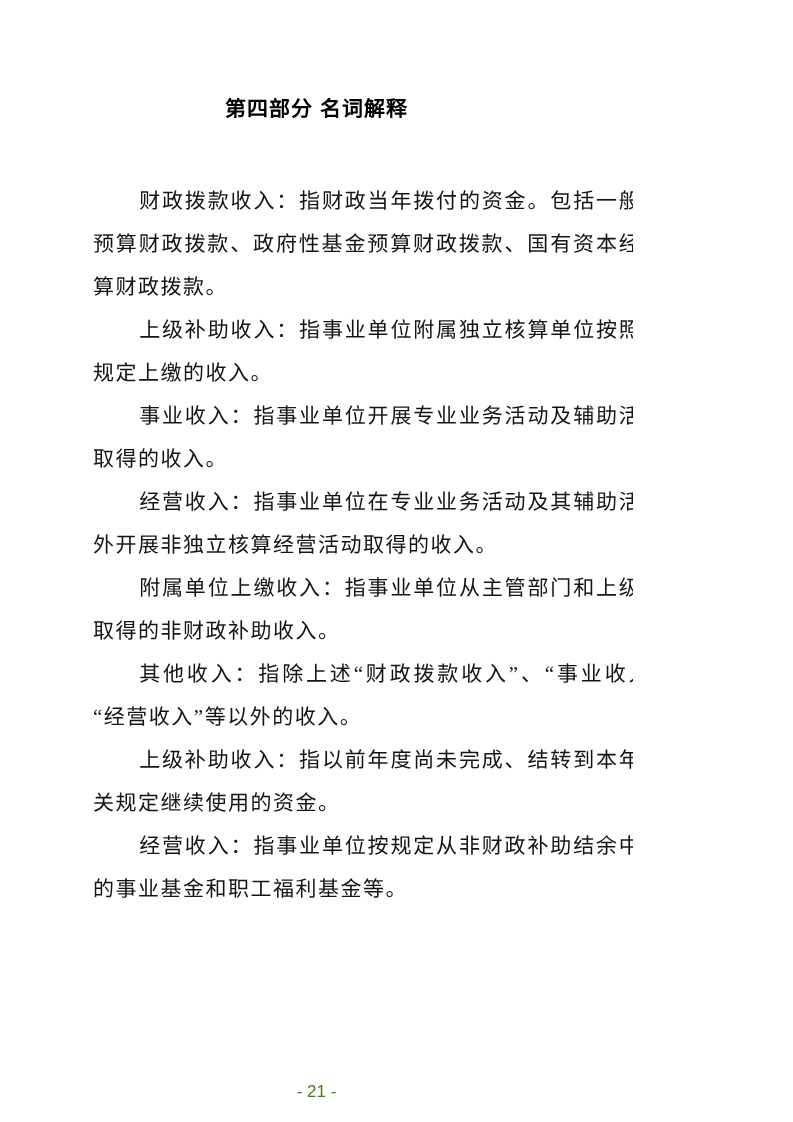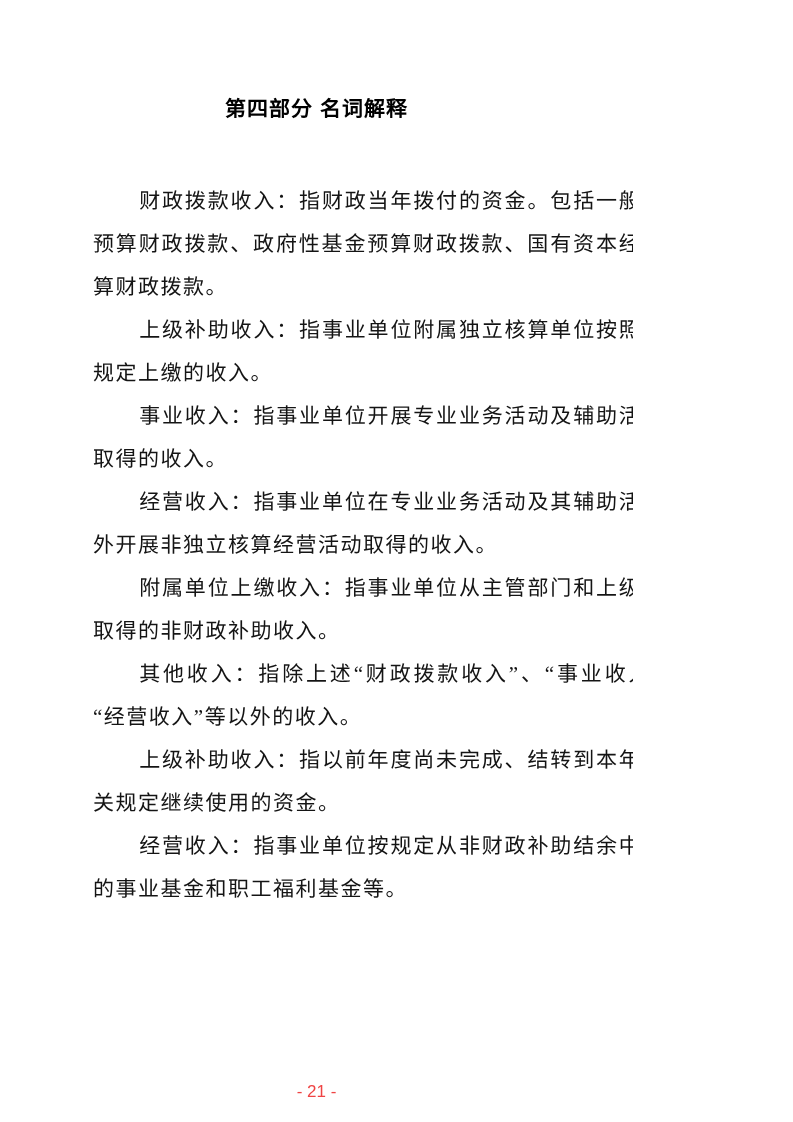--- a/index.html
+++ b/index.html
@@ -48,21 +48,21 @@
   }
   .page-footer {
     position: absolute;
     top: 1082px;
     left: 0;
     width: 100%;
     text-align: center;
     font-family: "Liberation Sans", "DejaVu Sans", sans-serif;
     font-size: 17px;
     line-height: 20px;
-    color: #ef4444;
+    color: #4d7c0f;
   }
 </style>
 </head>
 <body>
 
 <div class="page">
 
   <h1 class="doc-title">第四部分 名词解释</h1>
 
   <div class="doc-body">

